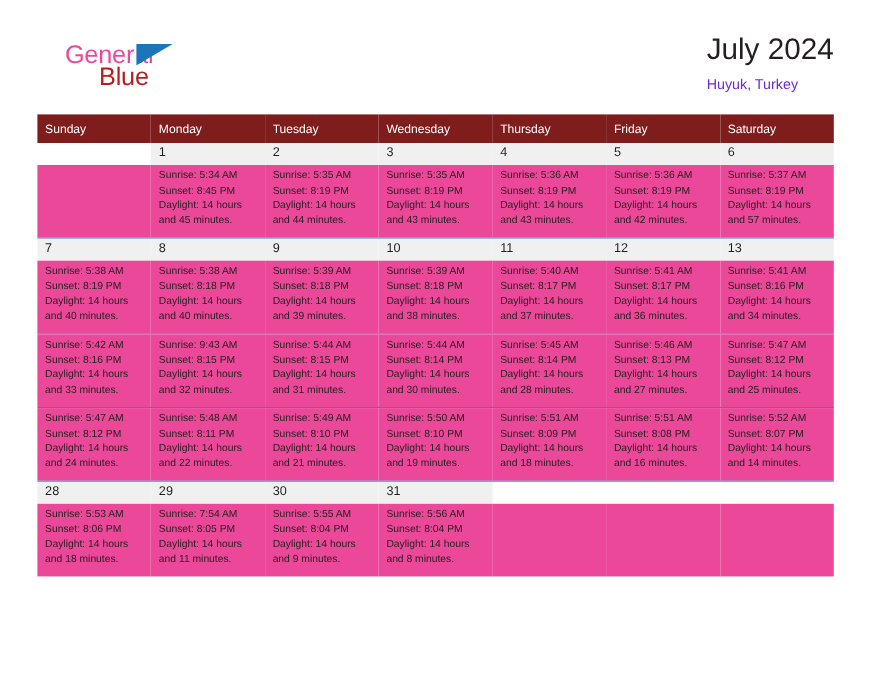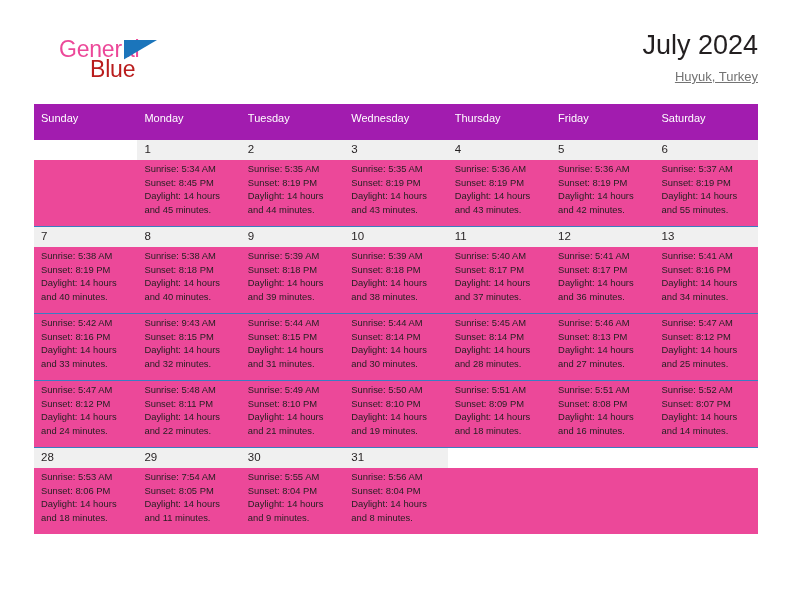--- a/index.html
+++ b/index.html
@@ -67,52 +67,51 @@
   }
   .logo-tick {
     position: absolute;
     left: 88px;
     top: 12px;
     width: 2px;
     height: 36px;
     background: #ffffff;
   }
   .title-block {
-    text-align: right;
+    text-align: left;
     padding-top: 2px;
   }
   .month-title {
     font-size: 27px;
     color: #231f20;
     line-height: 1.15;
     font-weight: normal;
   }
   .location {
     font-size: 13px;
-    color: #737373;
+    color: #6d28d9;
     margin-top: 8px;
-    text-decoration: underline;
   }
 
   
   .calendar {
     position: absolute;
     left: 34px;
     top: 104px;
     width: 724px;
     border-collapse: collapse;
     table-layout: fixed;
   }
   .calendar th {
-    background: #a21caf;
+    background: #7f1d1d;
     color: #ffffff;
     font-size: 11px;
     font-weight: normal;
     text-align: left;
-    padding: 5px 0 13px 7px;
+    padding: 5px 0 3px 7px;
     height: 18px;
     border: none;
   }
   .daynum-row td {
     background: #f0f0f0;
     font-size: 11.5px;
     color: #231f20;
     padding: 3px 0 3px 7px;
     vertical-align: top;
     height: 14px;
@@ -222,21 +221,21 @@
           <td>
             <span class="cell-line">Sunrise: 5:36 AM</span>
             <span class="cell-line">Sunset: 8:19 PM</span>
             <span class="cell-line">Daylight: 14 hours</span>
             <span class="cell-line">and 42 minutes.</span>
           </td>
           <td>
             <span class="cell-line">Sunrise: 5:37 AM</span>
             <span class="cell-line">Sunset: 8:19 PM</span>
             <span class="cell-line">Daylight: 14 hours</span>
-            <span class="cell-line">and 55 minutes.</span>
+            <span class="cell-line">and 57 minutes.</span>
           </td>
         </tr>
         <tr class="week-sep">
           <td colspan="7"></td>
         </tr>
         <tr class="daynum-row">
           <td>7</td>
           <td>8</td>
           <td>9</td>
           <td>10</td>

